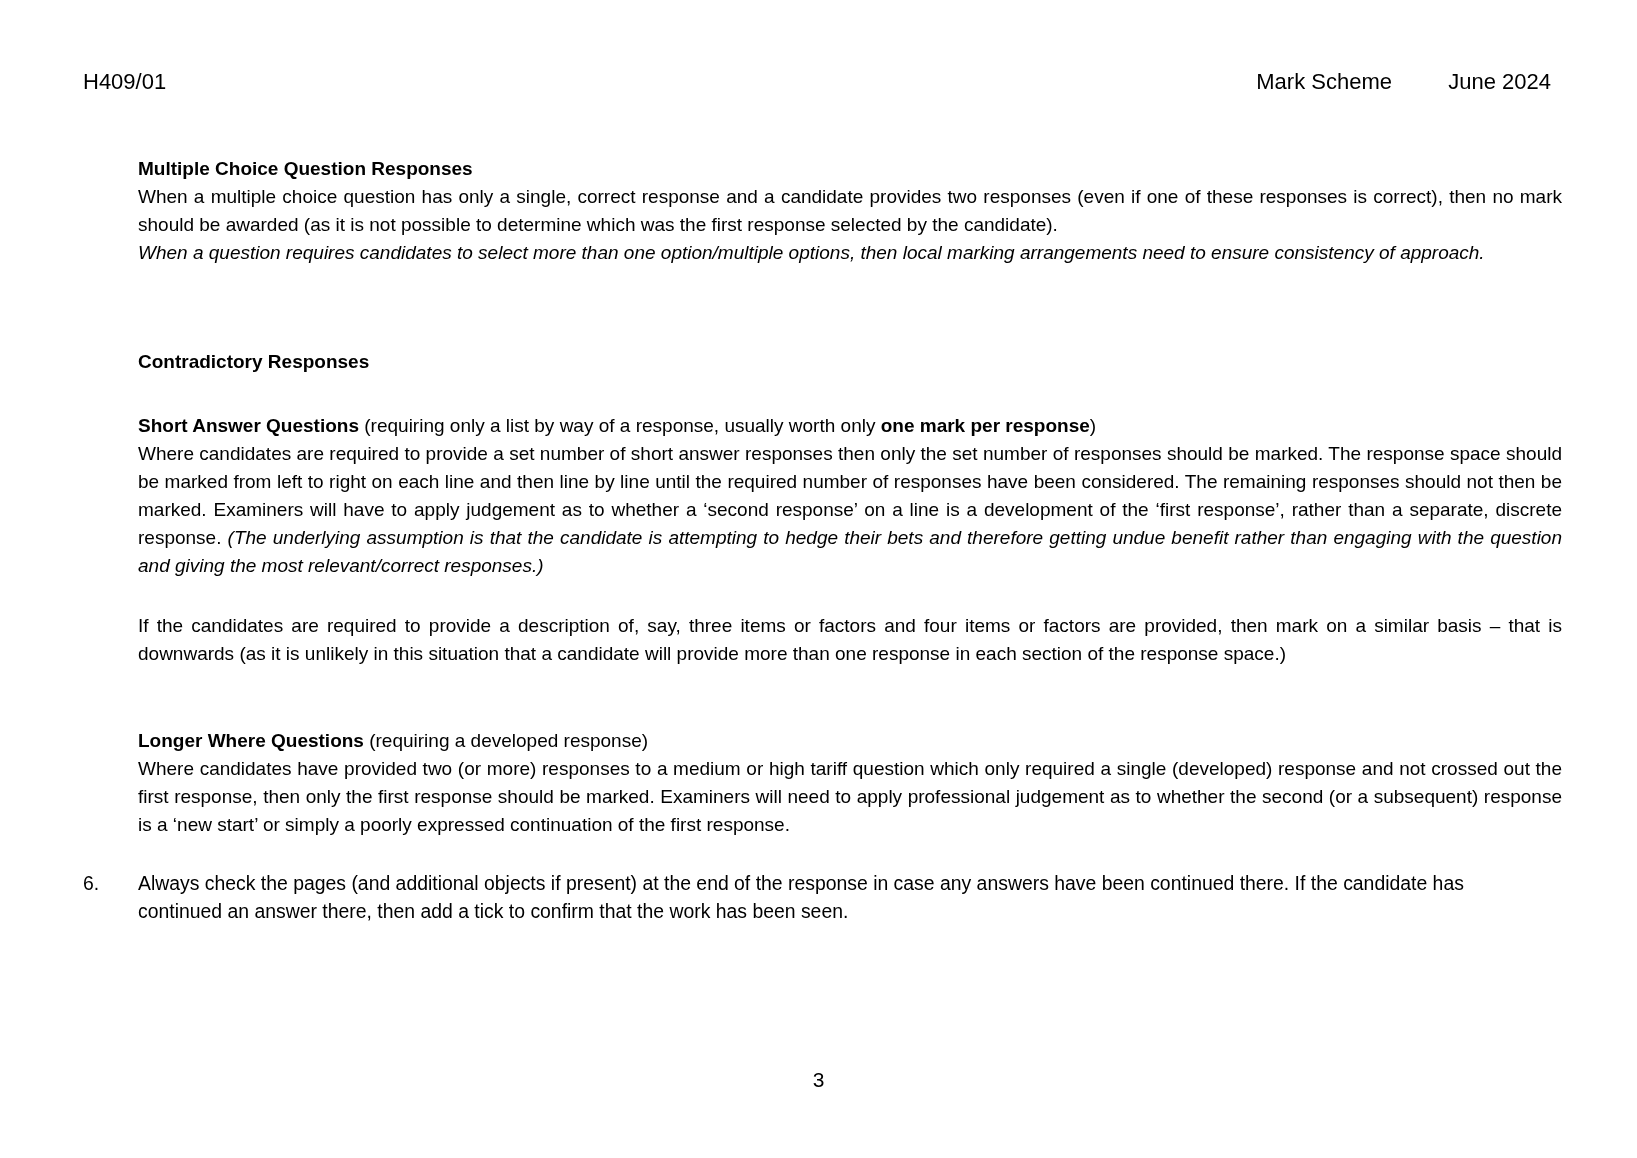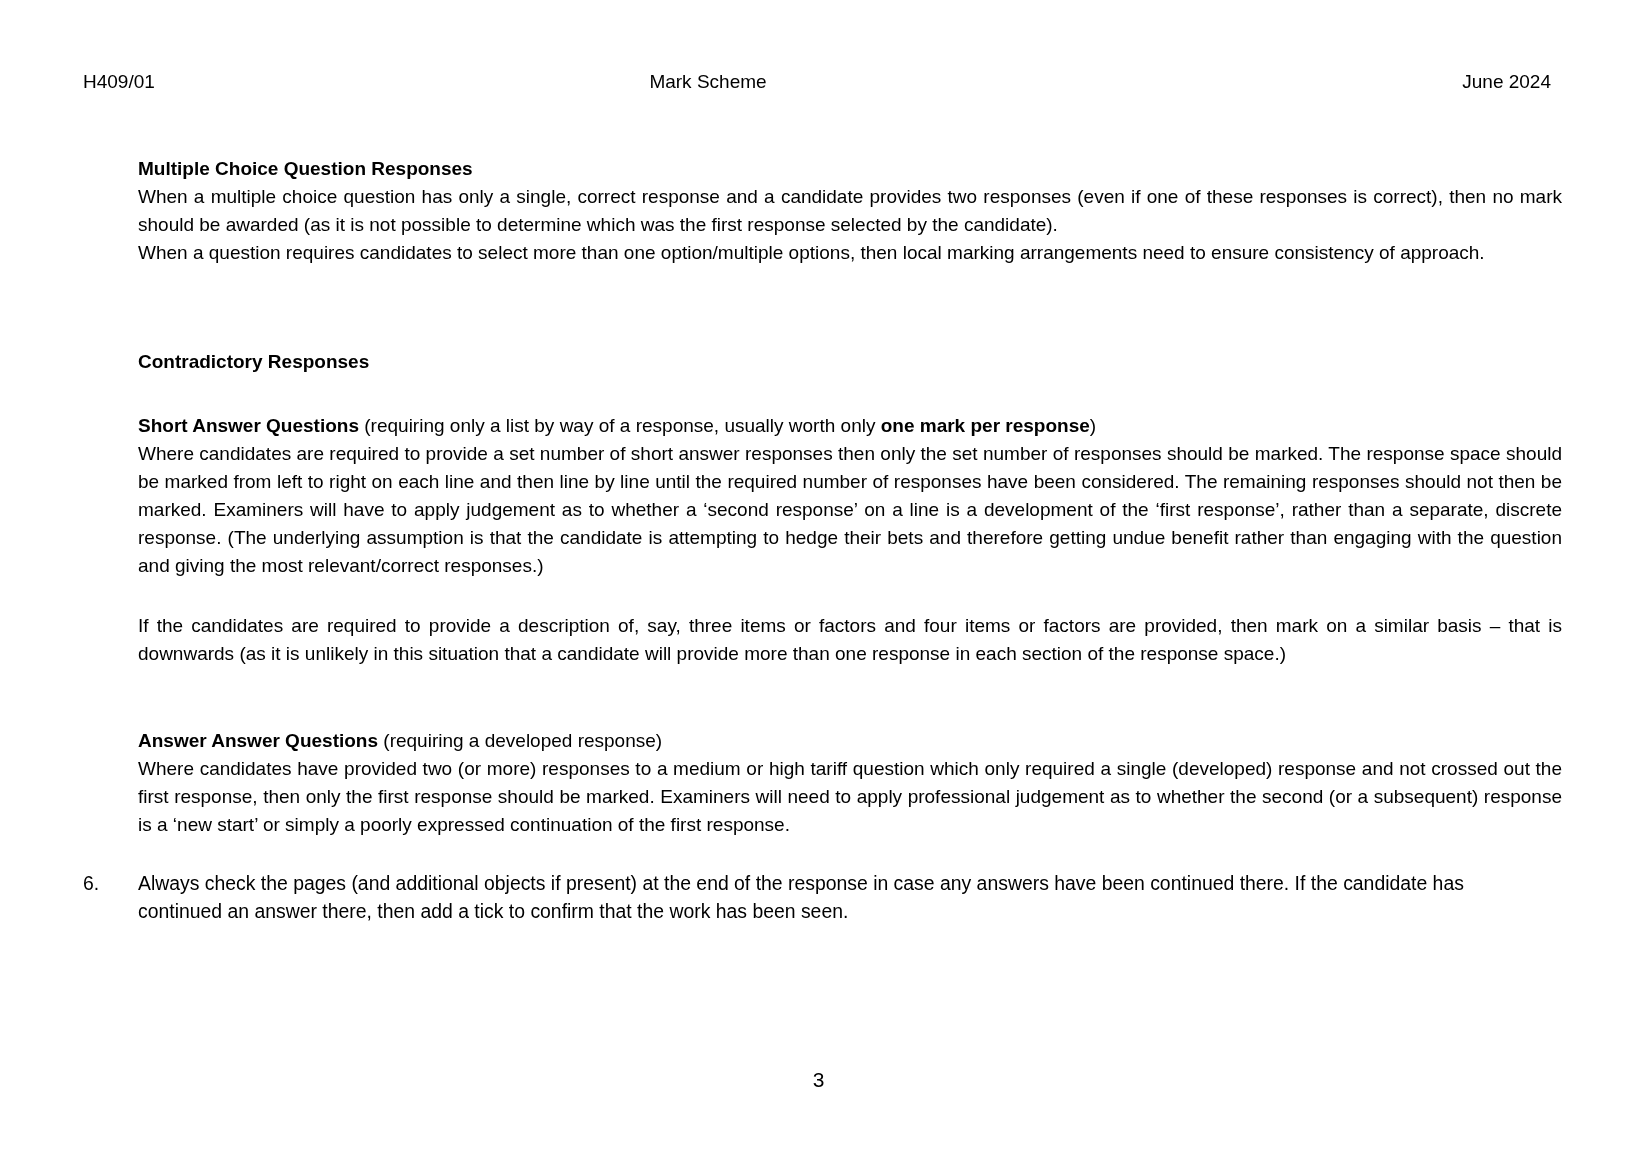--- a/index.html
+++ b/index.html
@@ -1,27 +1,27 @@
 <!DOCTYPE html>
 <html><head>
 <meta charset="utf-8">
 <style>
   html, body { margin: 0; padding: 0; background: #ffffff; }
   body {
     width: 1637px; height: 1158px; position: relative; overflow: hidden;
     font-family: "Liberation Sans", sans-serif; color: #000000;
   }
-  .hdr { position: absolute; top: 70px; font-size: 19px; line-height: 24px; }
+  .hdr { position: absolute; top: 70px; font-size: 22px; line-height: 24px; }
   .hdr-left { left: 83px; }
-  .hdr-center { left: 12px; width: 1392px; text-align: center; }
+  .hdr-center { left: 0; width: 1392px; text-align: right; }
   .hdr-right { right: 86px; }
   .section { position: absolute; left: 138px; width: 1424px; font-size: 19px; line-height: 28px; }
   .section p { margin: 0; }
   .title { font-weight: bold; }
-  .it { }
+  .it { font-style: italic; }
   .b { font-weight: bold; }
   .just { text-align: justify; text-align-last: left; }
 
   .numbered { position: absolute; left: 83px; top: 869px; width: 1480px; font-size: 19.4px; line-height: 28px; }
   .numbered .num { position: absolute; left: 0; top: 0; }
   .numbered .txt { position: absolute; left: 55px; top: 0; width: 1400px; }
 
   .pagenum { position: absolute; top: 1068px; left: 0; width: 1637px; text-align: center; font-size: 21px; }
 </style>
 </head>
@@ -44,21 +44,21 @@
 <div class="section" style="top:412px;">
   <p><span class="title">Short Answer Questions</span><span> (requiring only a list by way of a response, usually worth only </span><span class="b">one mark per response</span><span>)</span></p>
   <p class="just"><span>Where candidates are required to provide a set number of short answer responses then only the set number of responses should be marked. The response space should be marked from left to right on each line and then line by line until the required number of responses have been considered. The remaining responses should not then be marked. Examiners will have to apply judgement as to whether a ‘second response’ on a line is a development of the ‘first response’, rather than a separate, discrete response. </span><span class="it">(The underlying assumption is that the candidate is attempting to hedge their bets and therefore getting undue benefit rather than engaging with the question and giving the most relevant/correct responses.)</span></p>
 </div>
 
 <div class="section" style="top:612px;">
   <p class="just">If the candidates are required to provide a description of, say, three items or factors and four items or factors are provided, then mark on a similar basis – that is downwards (as it is unlikely in this situation that a candidate will provide more than one response in each section of the response space.)</p>
 </div>
 
 <div class="section" style="top:727px;">
-  <p><span class="title">Answer Answer Questions</span><span> (requiring a developed response)</span></p>
+  <p><span class="title">Longer Where Questions</span><span> (requiring a developed response)</span></p>
   <p class="just">Where candidates have provided two (or more) responses to a medium or high tariff question which only required a single (developed) response and not crossed out the first response, then only the first response should be marked. Examiners will need to apply professional judgement as to whether the second (or a subsequent) response is a ‘new start’ or simply a poorly expressed continuation of the first response.</p>
 </div>
 
 <div class="numbered">
   <span class="num">6.</span>
   <span class="txt">Always check the pages (and additional objects if present) at the end of the response in case any answers have been continued there. If the candidate has continued an answer there, then add a tick to confirm that the work has been seen.</span>
 </div>
 
 <div class="pagenum">3</div>
 

